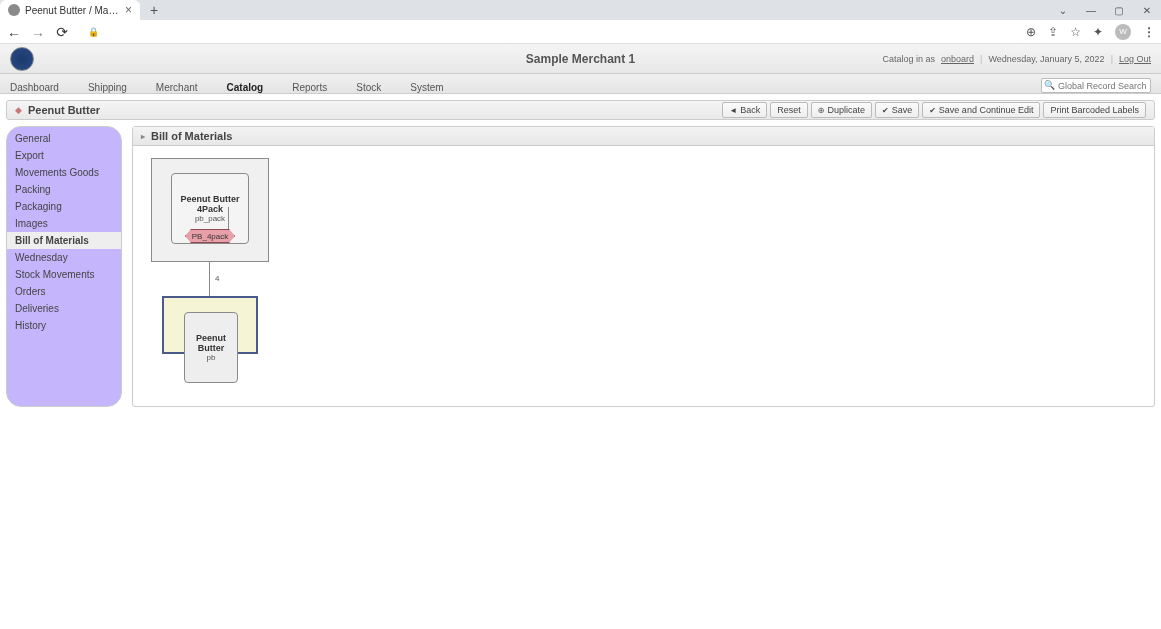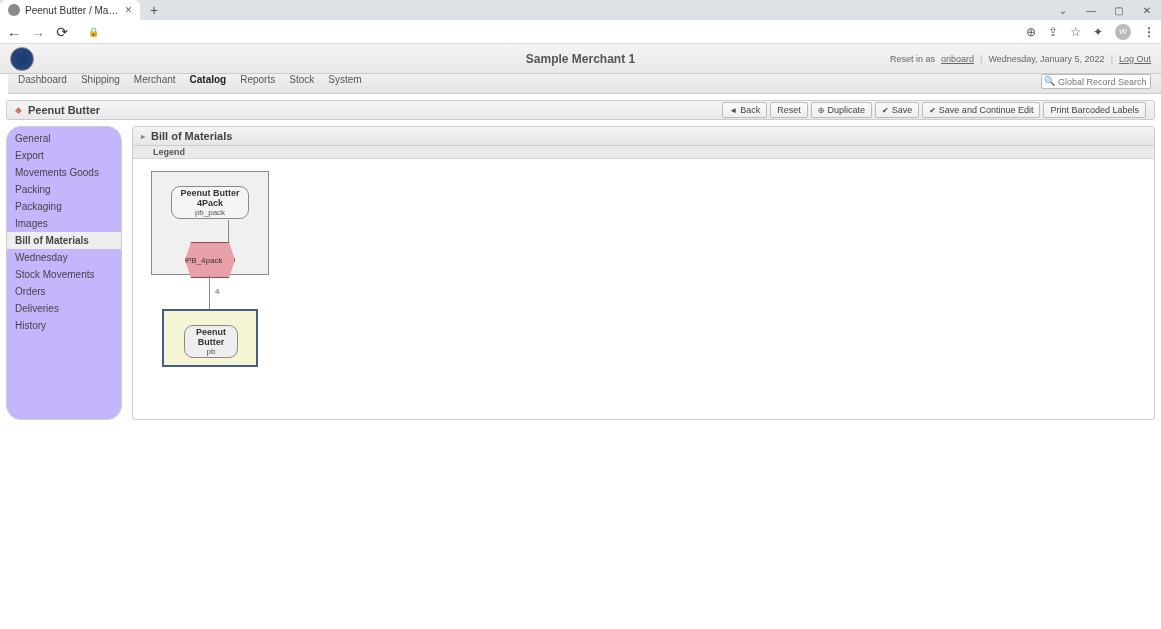--- a/index.html
+++ b/index.html
@@ -27,21 +27,21 @@
   
   
   .app-top { background: linear-gradient(#f4f4f4,#e8e8e8); height: 30px; display: flex; align-items: center; padding: 0 10px; border-bottom: 1px solid #ccc; position: relative; }
   .logo { width: 24px; height: 24px; border-radius: 50%; background: radial-gradient(circle,#1a3a6a,#2a4a8a); border: 1px solid #888; }
   .merchant { position: absolute; left: 50%; transform: translateX(-50%); font-weight: bold; color: #555; font-size: 12px; }
   .top-right { margin-left: auto; font-size: 9px; color: #666; display: flex; align-items: center; gap: 6px; }
   .top-right a { color: #666; text-decoration: underline; cursor: pointer; }
   .sep { color: #bbb; }
   
   
-  .main-nav { background: linear-gradient(#f0f0f0,#e4e4e4); height: 20px; display: flex; align-items: flex-start; padding: 0 10px; gap: 14px; border-bottom: 1px solid #ccc; font-size: 10px; margin-left: 8px; }
+  .main-nav { background: linear-gradient(#f0f0f0,#e4e4e4); height: 20px; display: flex; align-items: flex-end; padding: 0 10px; gap: 29px; border-bottom: 1px solid #ccc; font-size: 10px; }
   .main-nav span { color: #555; cursor: pointer; }
   .main-nav span.active { font-weight: bold; color: #222; }
   .global-search { margin-left: auto; }
   .global-search input { width: 110px; height: 15px; font-size: 9px; padding: 0 4px 0 16px; border: 1px solid #bbb; border-radius: 2px; background: #fff; }
   .search-wrap { position: relative; }
   .search-wrap .mag { position: absolute; left: 3px; top: 2px; font-size: 9px; color: #888; }
   
   
   .content-wrap { padding: 6px; }
   .page-header { background: linear-gradient(#f5f5f5,#e9e9e9); height: 20px; display: flex; align-items: center; padding: 0 8px; border: 1px solid #ccc; border-radius: 3px; }
@@ -58,26 +58,26 @@
   
   .main-panel { flex: 1; border: 1px solid #ccc; border-radius: 3px; }
   .panel-head { background: linear-gradient(#f3f3f3,#e7e7e7); padding: 3px 8px; font-weight: bold; font-size: 11px; color: #444; display: flex; align-items: center; gap: 6px; border-bottom: 1px solid #ccc; }
   .panel-head .chev { color: #888; font-size: 8px; }
   .sub-bar { background: #eaeaea; padding: 1px 20px; font-size: 9px; color: #555; border-bottom: 1px solid #d4d4d4; font-weight: bold; }
   
   .graph-area { padding: 12px 18px; position: relative; height: 260px; }
   
   
   .block1 { position: absolute; left: 18px; top: 12px; width: 118px; height: 104px; border: 1px solid #8a8a8a; background: #f0f0f0; }
-  .node-rect { position: absolute; border: 1px solid #8a8a8a; background: #f4f4f4; text-align: center; padding: 1px 4px; font-size: 9px; border-radius: 9px; }
+  .node-rect { position: absolute; border: 1px solid #8a8a8a; background: #f4f4f4; text-align: center; padding: 20px 4px; font-size: 9px; border-radius: 4px; }
   .node1 { left: 19px; top: 14px; width: 78px; }
   .node-name { font-weight: bold; color: #333; }
   .node-sub { color: #555; font-size: 8px; }
   
-  .hexagon { position: absolute; left: 33px; top: 70px; width: 50px; height: 36px; background: #e8a0a8; border: 1px solid #8a4a50; display: flex; align-items: center; font-size: 8px; color: #333; clip-path: polygon(12% 0, 88% 0, 100% 50%, 88% 100%, 12% 100%, 0 50%); }
+  .hexagon { position: absolute; left: 33px; top: 70px; width: 50px; height: 14px; background: #e8a0a8; border: 1px solid #8a4a50; display: flex; align-items: center; justify-content: center; font-size: 8px; color: #333; clip-path: polygon(12% 0, 88% 0, 100% 50%, 88% 100%, 12% 100%, 0 50%); }
   
   .line-v1 { position: absolute; left: 76px; top: 48px; width: 1px; height: 22px; background: #888; }
   .line-v2 { position: absolute; left: 76px; top: 116px; width: 1px; height: 34px; background: #888; }
   .arrow-down { position: absolute; left: 72px; top: 148px; font-size: 8px; color: #555; }
   .edge-label { position: absolute; left: 82px; top: 128px; font-size: 8px; color: #555; }
   
   .block2 { position: absolute; left: 29px; top: 150px; width: 96px; height: 58px; border: 2px solid #4a5a8a; background: #f5f5d5; }
   .node2 { left: 20px; top: 14px; width: 54px; background: #eee; }
   
 </style>
@@ -115,21 +115,21 @@
         <span>W</span>
       </span>
     <span class="dots">⋮</span>
   </div>
 </div>
 
 <div class="app-top">
   <div class="logo"></div>
   <div class="merchant">Sample Merchant 1</div>
   <div class="top-right">
-    <span>Reset in as</span>
+    <span>Catalog in as</span>
     <a>onboard</a>
     <span class="sep">|</span>
     <span>Wednesday, January 5, 2022</span>
     <span class="sep">|</span>
     <a>Log Out</a>
   </div>
 </div>
 
 <div class="main-nav">
   <span>Dashboard</span>
@@ -189,21 +189,20 @@
       <div class="sb-item">Orders</div>
       <div class="sb-item">Deliveries</div>
       <div class="sb-item">History</div>
     </div>
 
     <div class="main-panel">
       <div class="panel-head">
         <span class="chev">▸</span>
         <span>Bill of Materials</span>
       </div>
-      <div class="sub-bar">Legend</div>
 
       <div class="graph-area">
         <div class="block1">
           <div class="node-rect node1">
             <div class="node-name">Peenut Butter 4Pack</div>
             <div class="node-sub">pb_pack</div>
           </div>
           <div class="line-v1"></div>
           <div class="hexagon">
               <span>PB_4pack</span>

